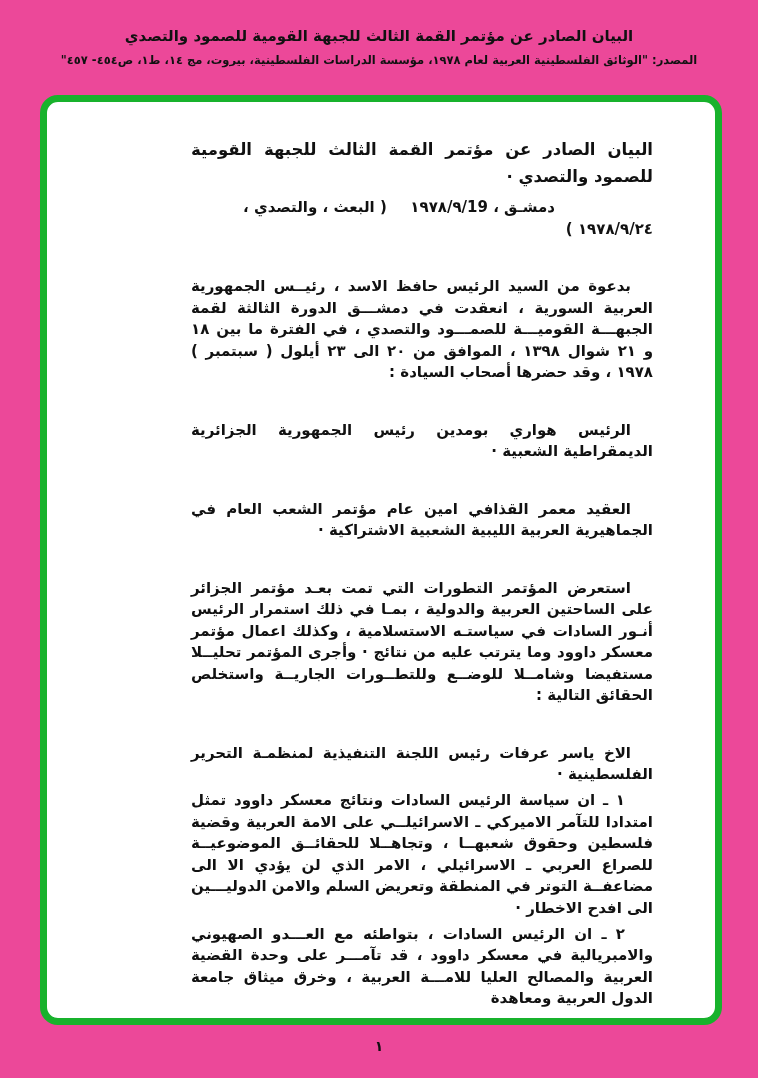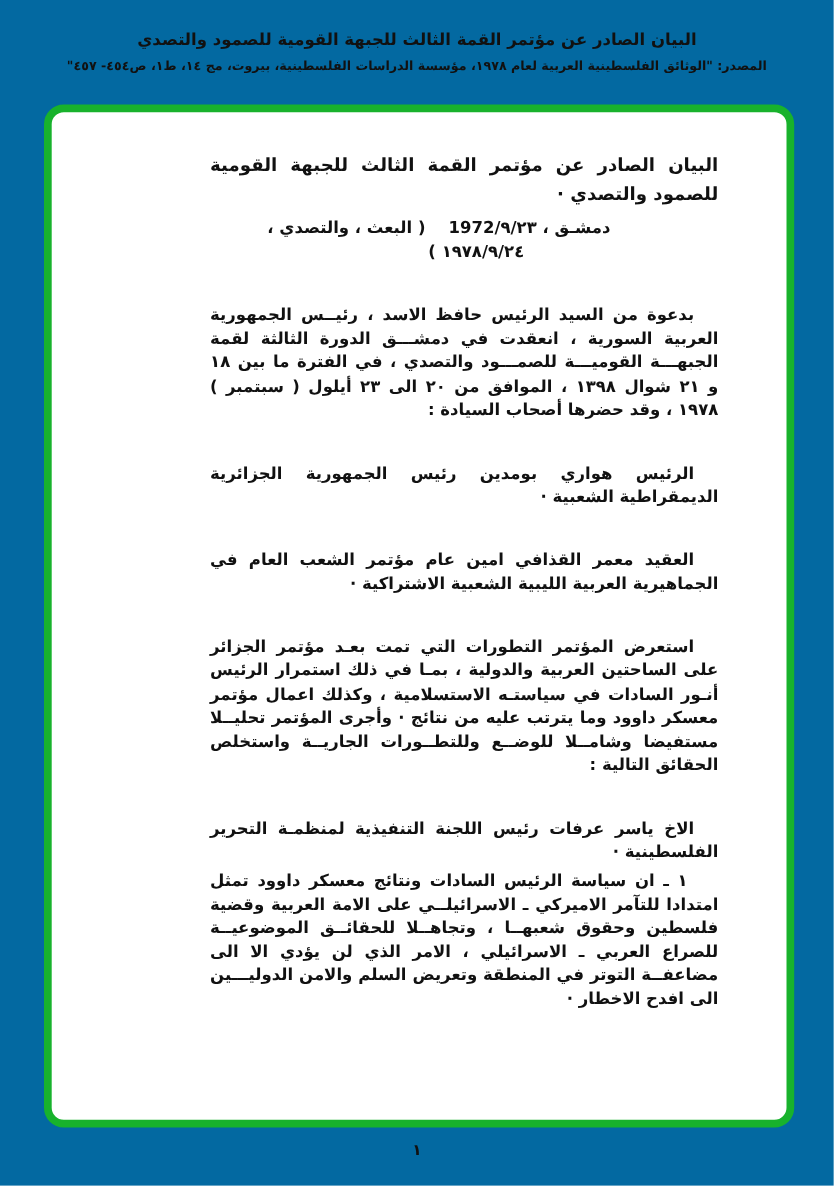--- a/index.html
+++ b/index.html
@@ -1,19 +1,19 @@
 <!DOCTYPE html>
 <html lang="ar"><head>
 <meta charset="utf-8">
 <style>
   html,body { margin:0; padding:0; background:#ffffff; }
   .page {
     position:relative;
     width:758px; height:1078px;
-    background:#0369a1;
+    background:#ec4899;
     font-family:"DejaVu Sans", sans-serif;
     color:#111;
     overflow:hidden;
   }
   
   .hdr { position:absolute; top:26px; left:0; width:758px; text-align:center; }
   .hdr-title {
     font-size:15px; font-weight:bold; line-height:20px;
     direction:rtl;
   }
@@ -48,21 +48,21 @@
     text-align:justify;
   }
   .dateline {
     display:flex;
     justify-content:space-between;
     align-items:baseline;
     padding:0 98px 0 52px;
     white-space:nowrap;
   }
   .dateline2 {
-    text-align:center;
+    text-align:right;
     padding-left:22px;
     margin-bottom:9px;
   }
   .content p { margin:0 0 4.5px 0; }
   .content p.indent { text-indent:22px;margin-top:36px; }
   .content p.num { text-indent:28px; }
   .pageno {
     position:absolute;
     top:1038px; left:0; width:758px;
     text-align:center;
@@ -79,38 +79,39 @@
     <div class="hdr-title">البيان الصادر عن مؤتمر القمة الثالث للجبهة القومية للصمود والتصدي</div>
     <div class="hdr-source">المصدر: "الوثائق الفلسطينية العربية لعام ١٩٧٨،  مؤسسة الدراسات الفلسطينية، بيروت، مج ١٤، ط١، ص٤٥٤- ٤٥٧"</div>
   </div>
 
   <div class="frame" style="border-color: rgb(24, 178, 44);">
     <div class="content" lang="ar">
 
       <div class="doc-title">البيان الصادر عن مؤتمر القمة الثالث للجبهة القومية للصمود والتصدي ·</div>
 
       <div class="dateline">
-        <span>دمشـق ، ٢٣/‏٩/‏1972</span>
+        <span>دمشـق ، 19/‏٩/‏١٩٧٨</span>
         <span>( البعث ، والتصدي ،</span>
       </div>
       <div class="dateline2">٢٤/‏٩/‏١٩٧٨ )</div>
 
       <p class="indent">بدعوة من السيد الرئيس حافظ الاسد ، رئيــس الجمهورية العربية السورية ، انعقدت في دمشـــق الدورة الثالثة لقمة الجبهـــة القوميـــة للصمـــود والتصدي ، في الفترة ما بين ١٨ و ٢١ شوال ١٣٩٨ ، الموافق من ٢٠ الى ٢٣ أيلول ( سبتمبر ) ١٩٧٨ ، وقد حضرها أصحاب السيادة :</p>
 
       <p class="indent">الرئيس هواري بومدين رئيس الجمهورية الجزائرية الديمقراطية الشعبية ·</p>
 
 
       <p class="indent">العقيد معمر القذافي امين عام مؤتمر الشعب العام في الجماهيرية العربية الليبية الشعبية الاشتراكية ·</p>
 
 
       <p class="indent">استعرض المؤتمر التطورات التي تمت بعـد مؤتمر الجزائر على الساحتين العربية والدولية ، بمـا في ذلك استمرار الرئيس أنـور السادات في سياستـه الاستسلامية ، وكذلك اعمال مؤتمر معسكر داوود وما يترتب عليه من نتائج · وأجرى المؤتمر تحليــلا مستفيضا وشامــلا للوضــع وللتطــورات الجاريــة واستخلص الحقائق التالية :</p>
 
       <p class="indent">الاخ ياسر عرفات رئيس اللجنة التنفيذية لمنظمـة التحرير الفلسطينية ·</p>
 
       <p class="num">١ ـ ان سياسة الرئيس السادات ونتائج معسكر داوود تمثل امتدادا للتآمر الاميركي ـ الاسرائيلــي على الامة العربية وقضية فلسطين وحقوق شعبهــا ، وتجاهــلا للحقائــق الموضوعيــة للصراع العربي ـ الاسرائيلي ، الامر الذي لن يؤدي الا الى مضاعفــة التوتر في المنطقة وتعريض السلم والامن الدوليـــين الى افدح الاخطار ·</p>
 
+      <p class="num">٢ ـ ان الرئيس السادات ، بتواطئه مع العـــدو الصهيوني والامبريالية في معسكر داوود ، قد تآمـــر على وحدة القضية العربية والمصالح العليا للامـــة العربية ، وخرق ميثاق جامعة الدول العربية ومعاهدة</p>
 
     </div>
   </div>
 
   <div class="pageno">١</div>
 
 </div>
 
 </body></html>

